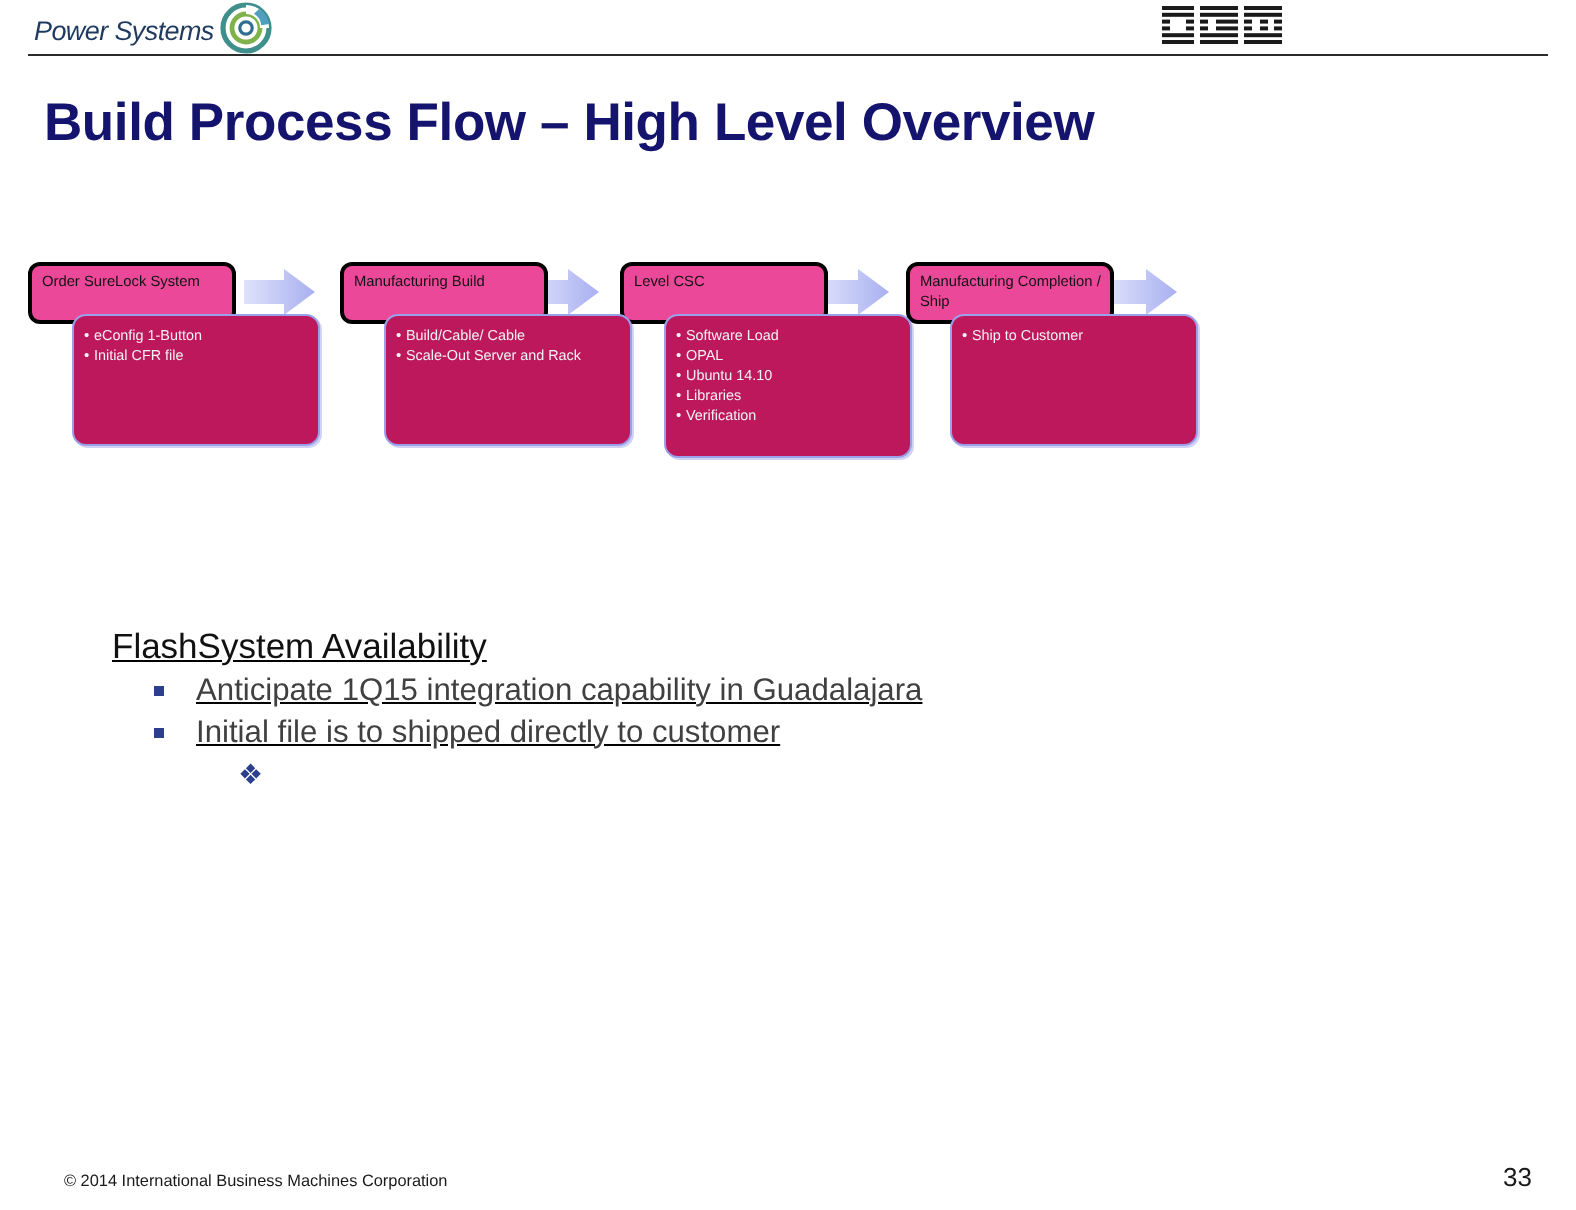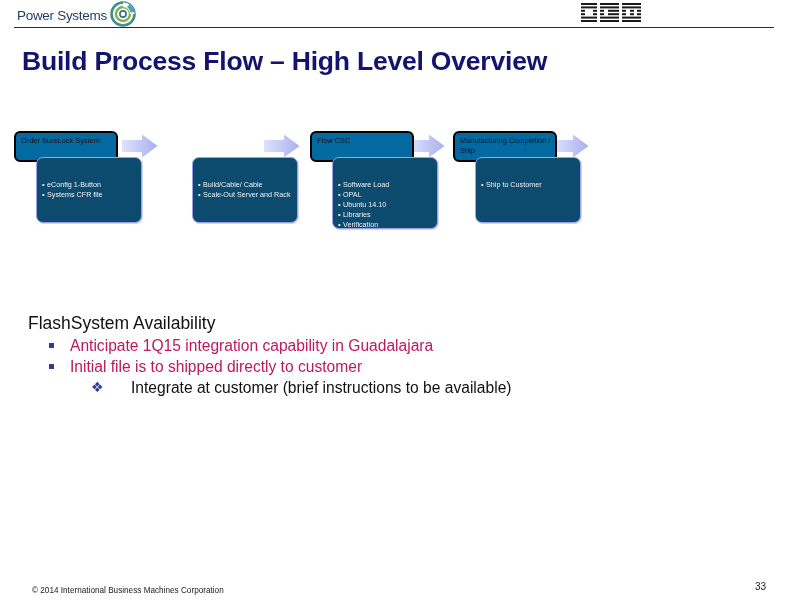--- a/index.html
+++ b/index.html
@@ -15,20 +15,21 @@
     font-family: "Liberation Sans", sans-serif;
     -webkit-font-smoothing: antialiased;
   }
 
   
   #slide-header {
     position: absolute;
     left: 0; top: 0;
     width: 656px;
     height: 30px;
+    font-style: italic;
   }
   #powersystems-logo {
     position: absolute;
     left: 17px;
     top: 8px;
     font-size: 13.5px;
     letter-spacing: -0.3px;
     color: #1f3a5f;
     font-family: "Liberation Sans", sans-serif;
     white-space: nowrap;
@@ -83,41 +84,41 @@
     top: 0;
     width: 128px;
     height: 106px;
   }
   .stage-header {
     position: absolute;
     left: 0;
     top: 3px;
     width: 104px;
     min-height: 31px;
-    background: #0369a1;
+    background: #ec4899;
     border: 2px solid #000000;
     border-radius: 6px;
     box-sizing: border-box;
     padding: 3px 4px 2px 5px;
     font-size: 7.4px;
     line-height: 10px;
     color: #121212;
     z-index: 2;
   }
   .stage-body {
     position: absolute;
     left: 22px;
     top: 29px;
-    width: 106px;
+    width: 124px;
     height: 66px;
-    background: #0c4a6e;
+    background: #be185d;
     border: 1.5px solid #9aa0ea;
     border-radius: 7px;
     box-sizing: border-box;
-    padding: 22px 4px 4px 5px;
+    padding: 5px 4px 4px 5px;
     z-index: 3;
     box-shadow: 1px 1px 0 rgba(120,130,220,0.35);
   }
   .stage-body ul {
     margin: 0;
     padding: 0;
     list-style: none;
   }
   .stage-body li {
     font-size: 7.2px;
@@ -139,36 +140,37 @@
   .flow-arrow {
     position: absolute;
     top: 6px;
     width: 36px;
     height: 24px;
   }
 
   
   #content-block {
     position: absolute;
-    left: 28px;
+    left: 56px;
     top: 312px;
     width: 700px;
+    text-decoration: underline;
   }
   #availability-heading {
     font-size: 17.5px;
     color: #111111;
     line-height: 22px;
     margin: 0 0 2px 0;
     font-weight: normal;
   }
   .bullet-l1 {
     position: relative;
     font-size: 15.6px;
     line-height: 20.5px;
-    color: #be185d;
+    color: #404040;
     padding-left: 42px;
     margin: 0;
   }
   .bullet-l1 .bullet-mark {
     position: absolute;
     left: 21px;
     top: 7px;
     width: 5px;
     height: 5px;
     background: #2b3f8c;
@@ -196,21 +198,21 @@
     left: 32px;
     top: 586px;
     font-size: 8.2px;
     color: #1a1a1a;
     white-space: nowrap;
   }
   #footer-pagenum {
     position: absolute;
     right: 22px;
     top: 581px;
-    font-size: 10px;
+    font-size: 13px;
     color: #1a1a1a;
   }
 </style>
 </head>
 <body>
 
 <div id="slide-header">
 
   <div id="powersystems-logo">Power Systems</div>
 
@@ -260,56 +262,57 @@
 
 <div id="page-title">Build Process Flow – High Level Overview</div>
 
 <div id="flow-diagram">
 
   <div class="flow-stage" style="left:14px;">
     <div class="stage-header">Order SureLock System</div>
     <div class="stage-body">
       <ul>
         <li>eConfig 1-Button</li>
-        <li>Systems CFR file</li>
+        <li>Initial CFR file</li>
       </ul>
     </div>
   </div>
 
   <svg class="flow-arrow" style="left:122px;" viewBox="0 0 36 24">
     <defs>
       <linearGradient id="agrad1" x1="0" y1="0" x2="1" y2="0">
         <stop offset="0" stop-color="#dfe2fb"></stop>
           <stop offset="1" stop-color="#a8b0f0"></stop>
       </linearGradient>
     </defs>
     <path d="M0 6 L20 6 L20 0.5 L35.5 12 L20 23.5 L20 18 L0 18 Z" fill="url(#agrad1)"></path>
   </svg>
 
   <div class="flow-stage" style="left:170px;">
+    <div class="stage-header">Manufacturing Build</div>
     <div class="stage-body">
       <ul>
         <li>Build/Cable/ Cable</li>
         <li>Scale-Out Server and Rack</li>
       </ul>
     </div>
   </div>
 
   <svg class="flow-arrow" style="left:264px;" viewBox="0 0 36 24">
     <defs>
       <linearGradient id="agrad2" x1="0" y1="0" x2="1" y2="0">
         <stop offset="0" stop-color="#dfe2fb"></stop>
           <stop offset="1" stop-color="#a8b0f0"></stop>
       </linearGradient>
     </defs>
     <path d="M0 6 L20 6 L20 0.5 L35.5 12 L20 23.5 L20 18 L0 18 Z" fill="url(#agrad2)"></path>
   </svg>
 
   <div class="flow-stage" style="left:310px;">
-    <div class="stage-header">Flow CSC</div>
+    <div class="stage-header">Level CSC</div>
     <div class="stage-body" style="height:72px;">
       <ul>
         <li>Software Load</li>
         <li>OPAL</li>
         <li>Ubuntu 14.10</li>
         <li>Libraries</li>
         <li>Verification</li>
       </ul>
     </div>
   </div>
@@ -354,18 +357,17 @@
     <span>Anticipate 1Q15 integration capability in Guadalajara</span>
   </div>
 
   <div class="bullet-l1">
     <span class="bullet-mark"></span>
     <span>Initial file is to shipped directly to customer</span>
   </div>
 
   <div class="bullet-l2">
     <span class="bullet-diamond">❖</span>
-    <span>Integrate at customer (brief instructions to be available)</span>
   </div>
 </div>
 
 <div id="footer-copyright">© 2014 International Business Machines Corporation</div>
 <div id="footer-pagenum">33</div>
 
 </body></html>

